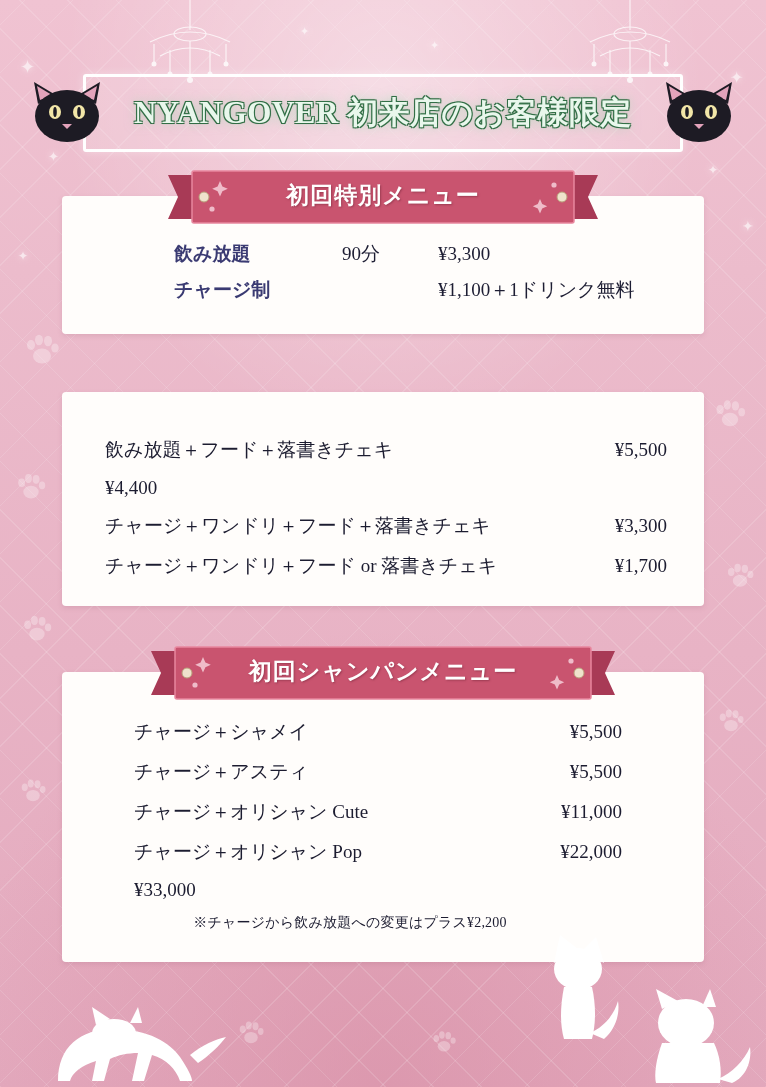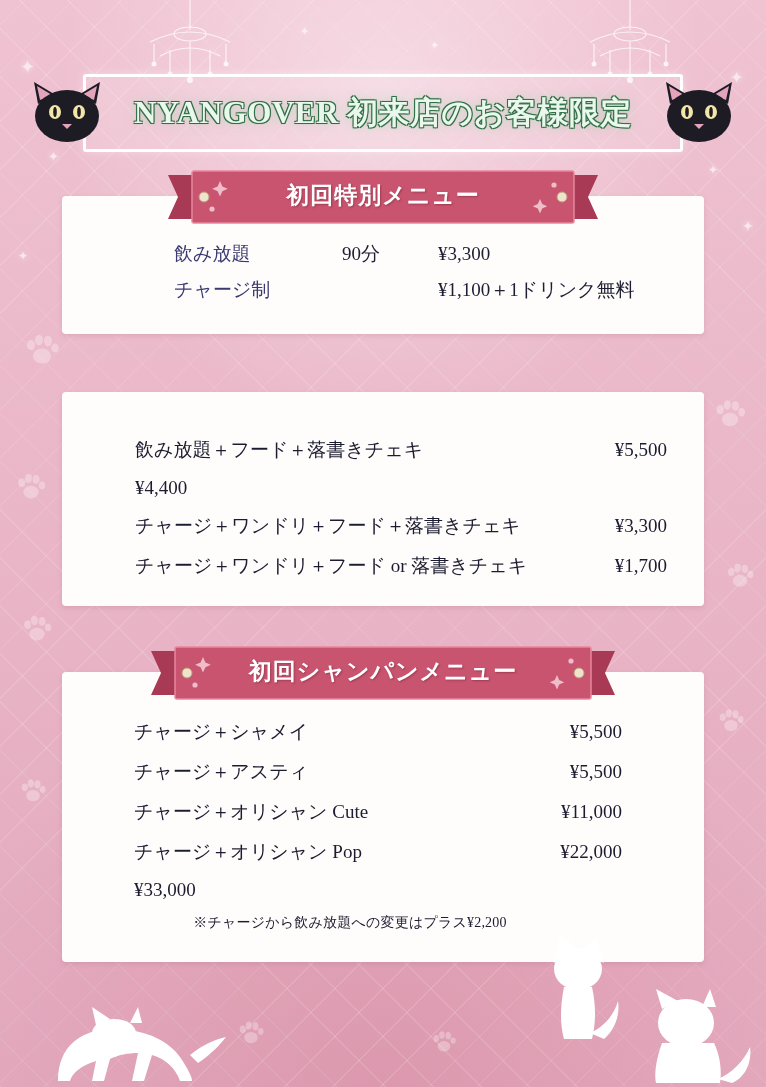--- a/index.html
+++ b/index.html
@@ -115,26 +115,26 @@
   .rows { padding: 26px 0 18px; }
   .row {
     display: flex; align-items: baseline;
     font-size: 19px; color: #2a2238;
     padding: 5px 0;
   }
 
   
   #sec1 .rows { padding: 40px 0 26px 0; }
   #sec1 .row { padding-left: 112px; }
-  #sec1 .r-name { color: #3a3a72; font-weight: normal; width: 168px; }
+  #sec1 .r-name { color: #3a3a72; font-weight: bold; width: 168px; }
   #sec1 .r-mid  { color: #1d1d33; width: 96px; }
   #sec1 .r-price{ color: #1d1d33; }
 
   
-  #sec2 .rows { padding: 38px 17px 20px; margin-left: 30px; }
+  #sec2 .rows { padding: 38px 17px 20px; }
   #sec2 .row { justify-content: space-between; padding: 7px 20px 7px 26px; }
   #sec2 .r-name { color: #1c1c30; }
   #sec2 .r-price { color: #1c1c30; }
 
   
   #sec3 .rows { padding: 40px 16px 12px; }
   #sec3 .row { justify-content: space-between; padding: 7px 66px 7px 56px; }
   #sec3 .r-name { color: #1c1c30; }
   #sec3 .r-price { color: #1c1c30; }
   #sec3 .note {

